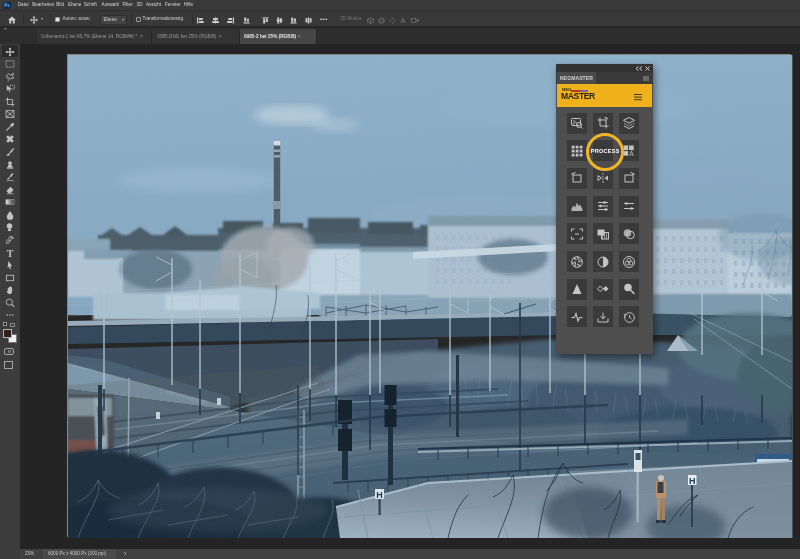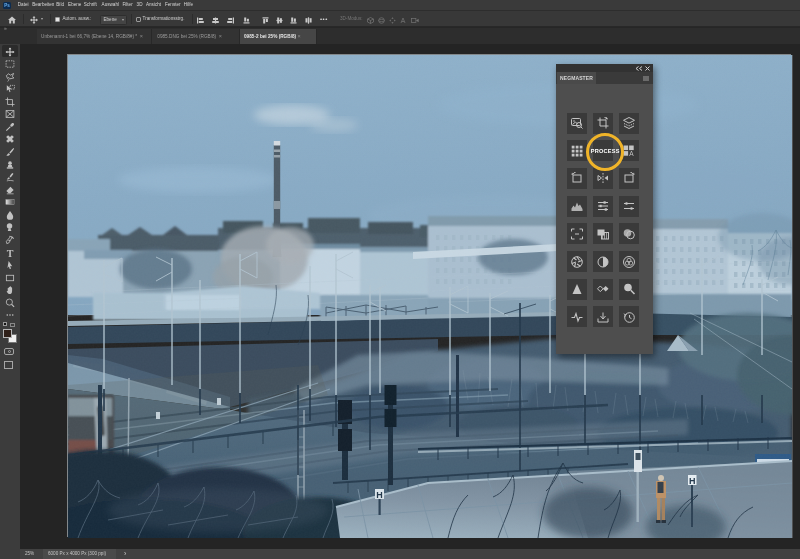--- a/index.html
+++ b/index.html
@@ -767,20 +767,26 @@
         <path d="M3.5 0.5 L1 2.5 L3.5 4.5 M7 0.5 L4.5 2.5 L7 4.5" stroke="#d0d0d0" stroke-width="1" fill="none"></path>
       </svg>
       <svg style="position:absolute;right:3px;top:1.5px" width="5" height="5" viewBox="0 0 5 5">
         <path d="M0.5 0.5 L4.5 4.5 M4.5 0.5 L0.5 4.5" stroke="#d0d0d0" stroke-width="1" fill="none"></path>
       </svg>
     </div>
     <div id="panel-tabs">
       <div id="panel-tab">NEGMASTER</div>
       <span style="position:absolute;right:4px;top:3.5px;width:6px;height:5px;background:#6a6a6a;"></span>
     </div>
+    <div id="panel-yellow">
+      <div style="position:absolute;left:5px;top:4.2px;color:#332a18;font-size:4.4px;font-weight:bold;line-height:4px;">NEG</div>
+      <div style="position:absolute;left:14px;top:5.8px;width:17px;height:2.2px;background:linear-gradient(90deg,#b8382a 0%,#b8382a 40%,#8a5f93 65%,#4e77b5 100%);"></div>
+      <div style="position:absolute;left:4px;top:8.2px;color:#2a2212;font-size:8.6px;font-weight:bold;letter-spacing:-0.4px;line-height:8px;">MASTER</div>
+      <div style="position:absolute;left:76.5px;top:9.8px;width:8.5px;height:1.6px;background:#453c20;box-shadow:0 2.6px 0 #453c20, 0 5.2px 0 #453c20;"></div>
+    </div>
     <div id="grid"></div>
     <div id="proc-ring"></div>
     <div id="proc-text">PROCESS</div>
   <div class="pbtn" style="left: 10.5px; top: 48.5px;">
         <svg width="13" height="13" viewBox="0 0 13 13" fill="none" stroke="#c4c4c4" stroke-width="1">
           <rect x="1" y="2" width="9" height="7" rx="1"></rect>
           <circle cx="3.5" cy="4.5" r="0.8" fill="#c4c4c4" stroke="none"></circle>
           <path d="M2 8 L5 5.5 L7 7.5"></path>
           <circle cx="8.5" cy="8.5" r="2.5"></circle>
           <path d="M10.3 10.3 L12 12"></path>

